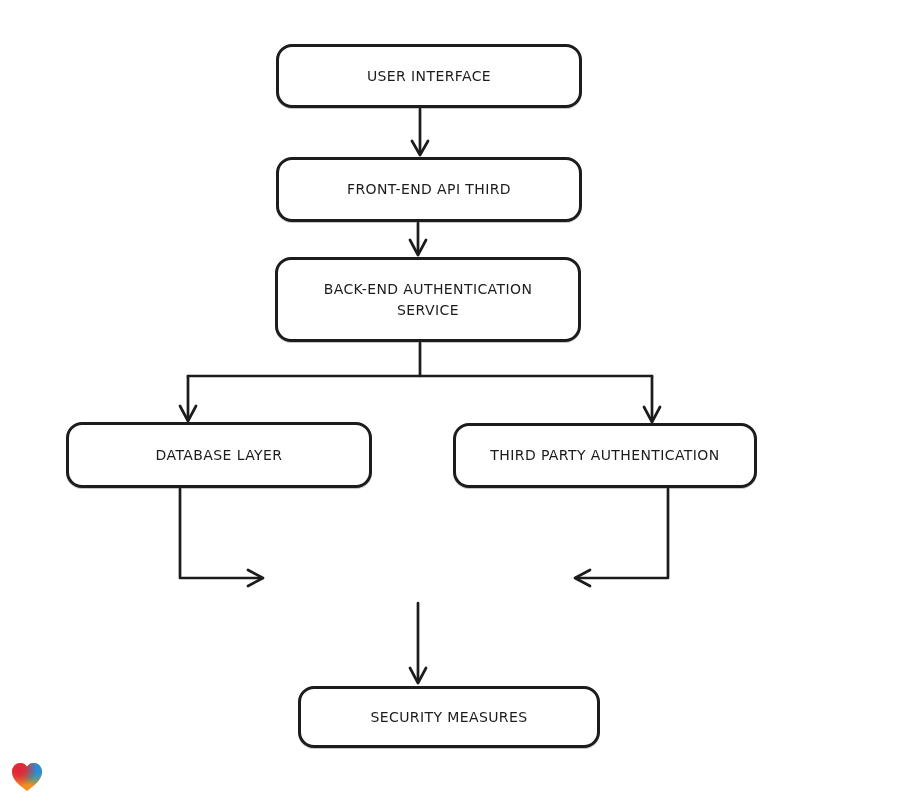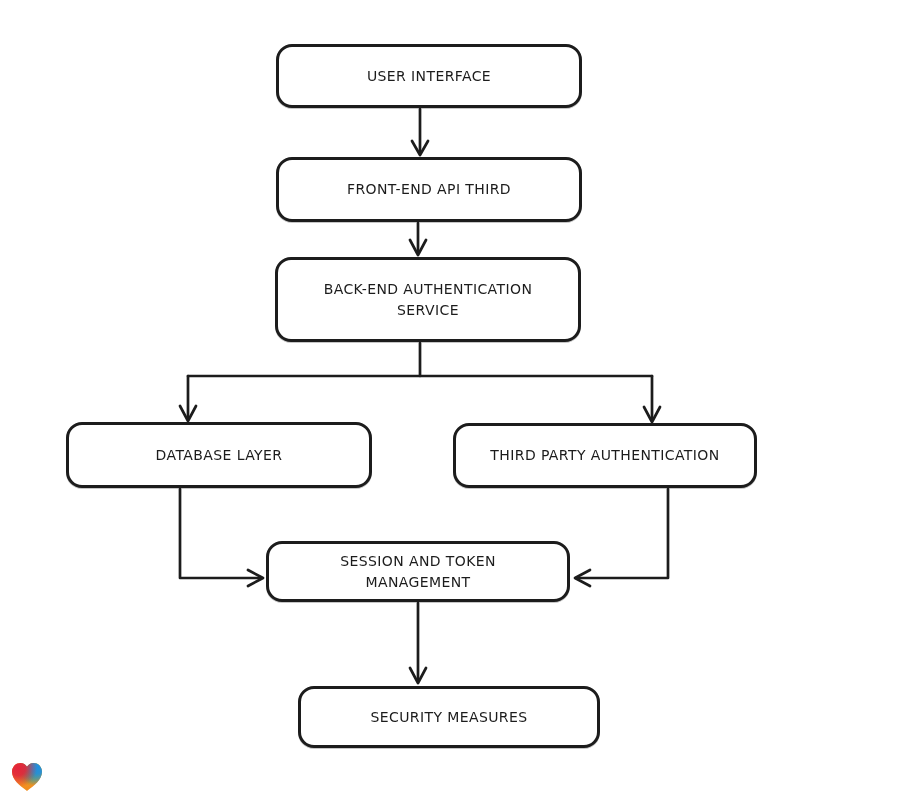--- a/index.html
+++ b/index.html
@@ -120,24 +120,20 @@
 
   <div class="node n-backend">
     <span>BACK-END AUTHENTICATION
 SERVICE</span>
   </div>
 
   <div class="node n-3p">
     <span>THIRD PARTY AUTHENTICATION</span>
   </div>
 
-  <div class="node n-session">
-    <span>SESSION AND TOKEN
-MANAGEMENT</span>
-  </div>
 
   <div class="node n-security">
     <span>SECURITY MEASURES</span>
   </div>
 
   <div class="logo-heart"></div>
 
 </div>
 
 </body></html>

